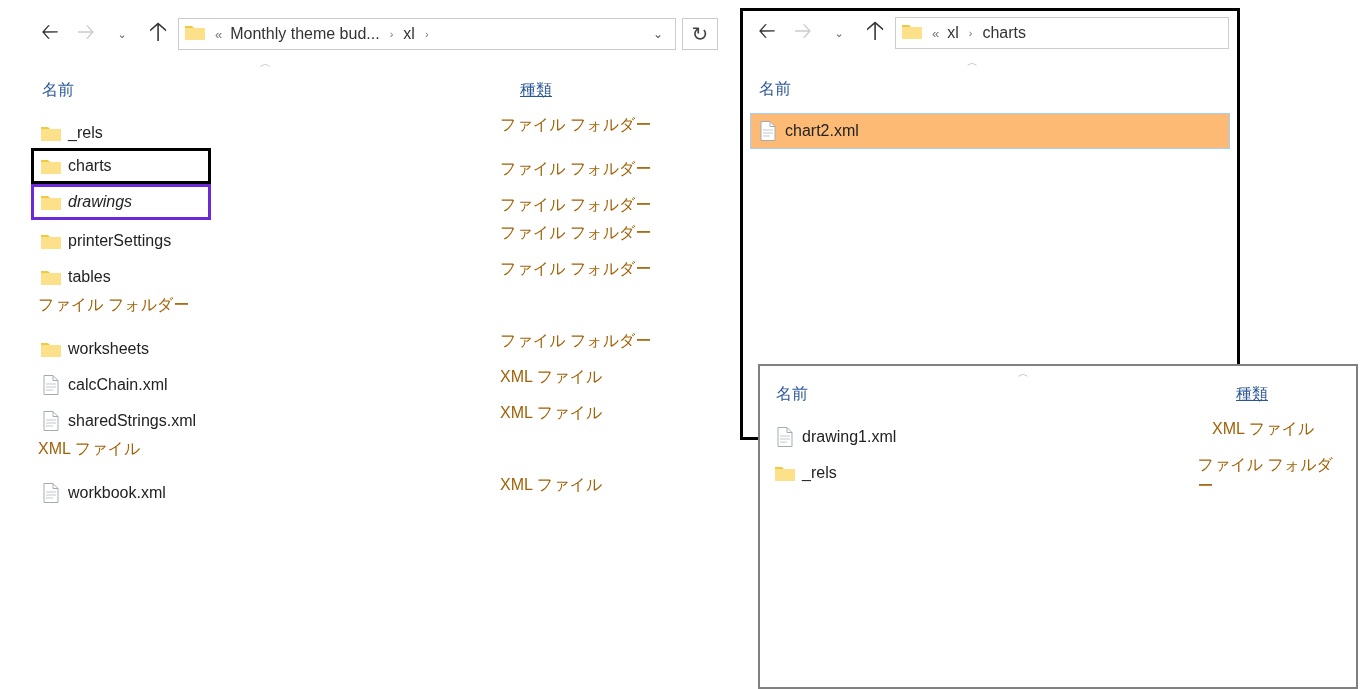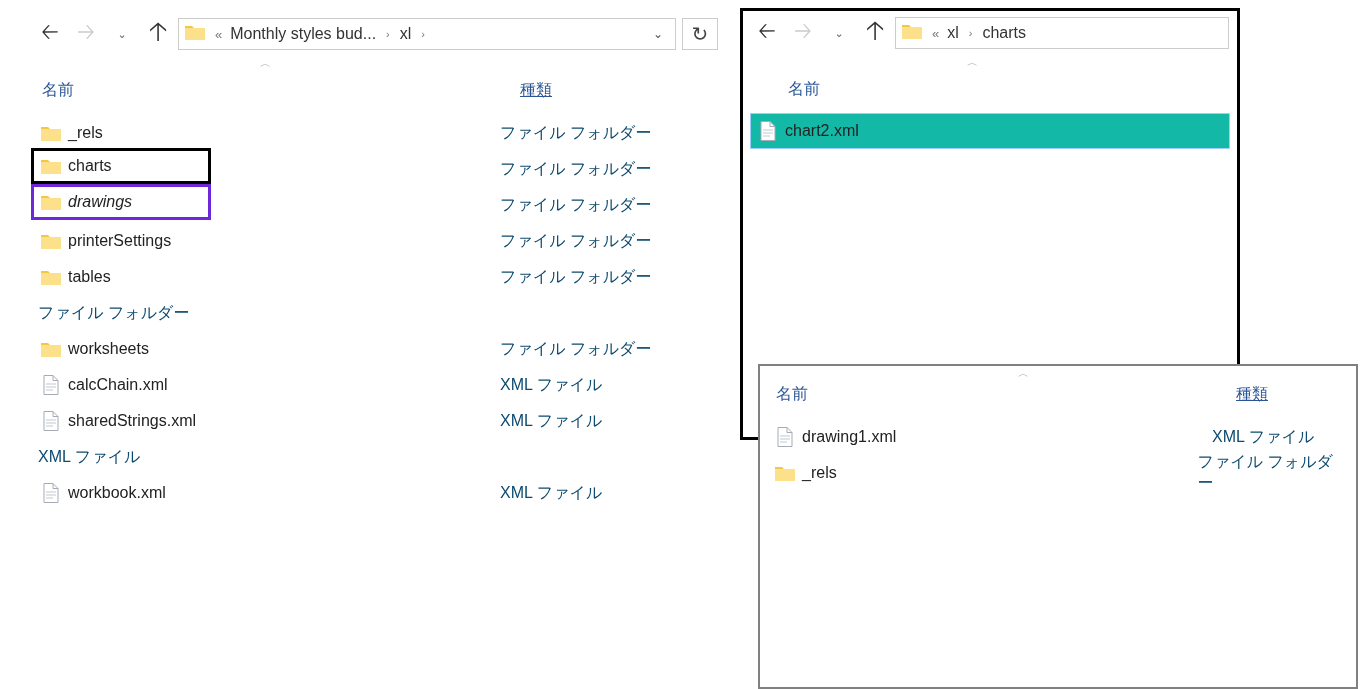--- a/index.html
+++ b/index.html
@@ -23,33 +23,33 @@
     .bc-chev { color: #777; font-size: 11px; padding: 0 4px; cursor: pointer; }
     .addr-spacer { flex: 1; }
     .addr-drop { color: #555; font-size: 12px; padding: 0 6px; cursor: pointer; }
     .refresh { width: 36px; height: 32px; display: flex; align-items: center; justify-content: center; border: 1px solid #ccc; color: #444; font-size: 20px; cursor: pointer; margin-left: 2px; }
 
     .sort-indicator { text-align: center; color: #aaa; font-size: 12px; height: 16px; position: relative; }
     .sort-caret { position: absolute; left: 234px; top: 0; font-size: 11px; color: #aaa; }
     .topright .sort-caret { left: 224px; }
     .bottomright .sort-caret { left: 258px; }
 
-    .headers { display: flex; padding: 4px 8px; justify-content: center; }
+    .headers { display: flex; padding: 4px 8px; }
     .headers .col { color: #2b5797; font-size: 16px; padding: 4px 8px; }
     .col-name { width: 478px; }
     .col-type { flex: 1; text-decoration: underline; }
 
     .filelist { padding: 6px 8px; }
-    .row { display: flex; align-items: center; height: 36px; padding: 0 4px; }
-    .row.selected { background: #14b8a6; border: 1px solid #9ecfff; margin: -1px; }
+    .row { display: flex; height: 36px; padding: 0 4px; }
+    .row.selected { background: #fdba74; border: 1px solid #9ecfff; margin: -1px; }
     .row.framed-black { border: 3px solid #000; margin: -3px; }
     .row.framed-gray { border: 3px solid #6d28d9; margin: -3px; font-style: italic; }
     .icon { width: 26px; height: 26px; display: flex; align-items: center; justify-content: center; font-size: 16px; }
     .fname { font-size: 16px; color: #222; padding-left: 4px; }
-    .ftype { color: #0c4a6e; font-size: 16px; }
+    .ftype { color: #a16207; font-size: 16px; }
     .main .col-name-cell { width: 462px; display: flex; align-items: center; }
     .topright .col-name-cell { width: 420px; display: flex; align-items: center; }
     .bottomright .col-name-cell { width: 440px; display: flex; align-items: center; }
 
     
     .row.framed-black, .row.framed-gray { width: 180px; }
     .row.framed-black .col-name-cell, .row.framed-gray .col-name-cell { width: auto; }
 
     
     .svg-folder { width: 20px; height: 16px; }
@@ -68,21 +68,21 @@
     <div class="navbtn" style="font-size:11px;">⌄</div>
     <div class="navbtn up active">🡡</div>
     <div class="addressbox">
       <span class="folder-icon-bc">
         <svg class="svg-folder" viewBox="0 0 20 16">
             <path fill="#f1c843" d="M0 2h7l2 2h11v12H0z"></path>
             <path fill="#fce08a" d="M0 4h20v12H0z"></path>
           </svg>
       </span>
       <span class="bc-sep">«</span>
-      <span class="bc-seg">Monthly styles bud...</span>
+      <span class="bc-seg">Monthly theme bud...</span>
       <span class="bc-chev">›</span>
       <span class="bc-seg">xl</span>
       <span class="bc-chev">›</span>
       <span class="addr-spacer"></span>
       <span class="addr-drop">⌄</span>
     </div>
     <div class="refresh">↻</div>
   </div>
   <div class="sort-indicator">
     <span class="sort-caret">︿</span>

